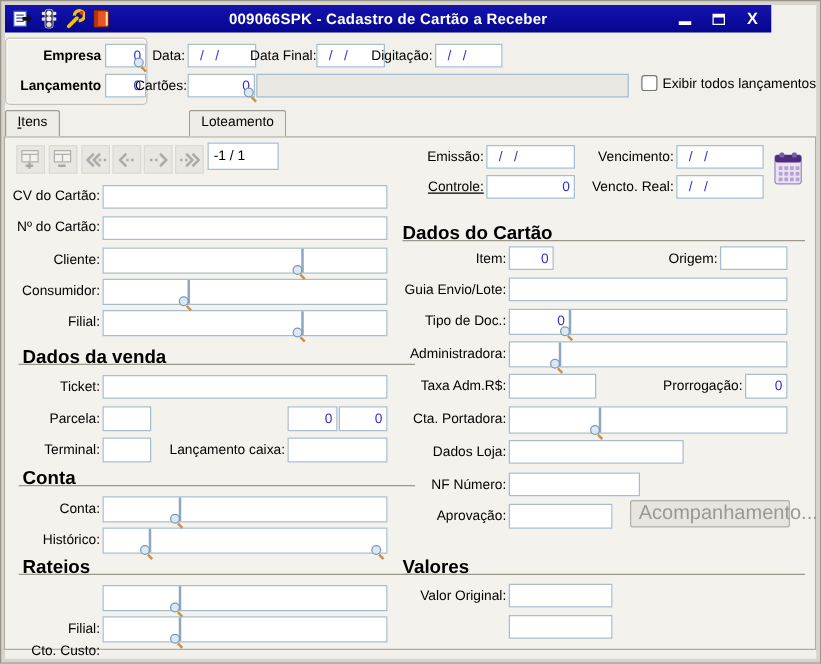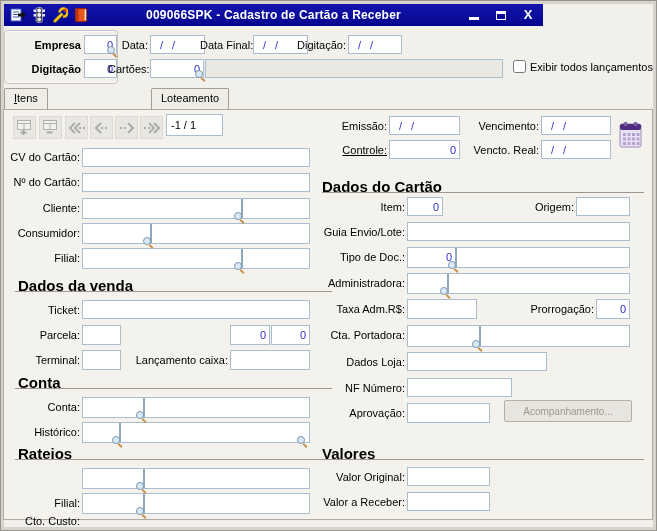--- a/index.html
+++ b/index.html
@@ -6,21 +6,21 @@
   *{box-sizing:border-box;}
   .window{
     position:relative;width:657px;height:531px;margin:0 auto;
     background:#F2F0EA;
     box-shadow: inset 0 0 0 1px #98948c, inset 0 0 0 4px #d7d4cd;
     font-family:"Liberation Sans", sans-serif;
     overflow:hidden;
   }
   
   .titlebar{
-    position:absolute;left:4px;top:4px;width:539px;height:22px;
+    position:absolute;left:4px;top:4px;width:613px;height:22px;
     background:linear-gradient(#1414ae,#05058f);
     display:flex;align-items:center;color:#fff;
   }
   .tb-icons{display:flex;gap:4px;align-items:center;padding-left:5px;}
   .tb-icon{width:17px;height:17px;display:inline-flex;align-items:center;justify-content:center;}
   .tb-title{
     position:absolute;left:0;right:0;text-align:center;
     font-size:12px;font-weight:bold;letter-spacing:.2px;pointer-events:none;
   }
   .tb-controls{position:absolute;right:8px;top:0;height:22px;display:flex;align-items:center;gap:13px;}
@@ -58,21 +58,21 @@
   .tab.active{top:85px;height:25px;background:#F4F2EC;z-index:2;padding-top:5px;}
   .tab .acc{text-decoration:underline;}
   
   .navbtn{
     position:absolute;width:23px;height:23px;top:116px;
     background:#E9E7E1;border:1px solid #DCDAD3;
     display:flex;align-items:center;justify-content:center;cursor:default;
   }
   .btn{
     position:absolute;background:#E7E5DF;border:1px solid #B3B0A8;border-radius:2px;
-    font-family:"Liberation Sans",sans-serif;font-size:10px;color:#9B9890;text-align:center;cursor:default;
+    font-family:"Liberation Sans",sans-serif;font-size:16px;color:#9B9890;text-align:center;cursor:default;
   }
   .cal{position:absolute;}
 </style>
 </head>
 <body>
 
 <div class="window">
 
   <div class="titlebar">
     <div class="tb-icons">
@@ -123,21 +123,21 @@
       <span class="ctl ctl-close">X</span>
     </div>
   </div>
 
   <div class="grpframe"></div>
 
   <span class="lbl rt b" style="left:8px;top:39px;width:73px;">Empresa</span>
   <input class="fld num" style="left: 84px; top: 35px; width: 33px; height: 19px;" value="0">
   <span class="mag" style="left:107px;top:46px;"></span>
 
-  <span class="lbl rt b" style="left:6px;top:63px;width:75px;">Digitação</span>
+  <span class="lbl rt b" style="left:6px;top:63px;width:75px;">Lançamento</span>
   <input class="fld num" style="left: 84px; top: 59px; width: 33px; height: 19px;" value="0">
 
   <span class="lbl rt" style="left:118px;top:39px;width:30px;">Data:</span>
   <input class="fld date" style="left: 150px; top: 35px; width: 55px; height: 19px;" value="/ /">
 
   <span class="lbl rt" style="left:200px;top:39px;width:51px;">Data Final:</span>
   <input class="fld date" style="left: 253px; top: 35px; width: 55px; height: 19px;" value="/ /">
 
   <span class="lbl rt" style="left:293px;top:39px;width:53px;">Digitação:</span>
   <input class="fld date" style="left: 348px; top: 35px; width: 54px; height: 19px;" value="/ /">
@@ -348,16 +348,15 @@
   <span class="lbl rt" style="left:300px;top:407px;width:105px;">Aprovação:</span>
   <input class="fld" style="left: 407px; top: 403px; width: 83px; height: 20px;" value="">
   <button class="btn" style="left:504px;top:400px;width:128px;height:22px;">Acompanhamento...</button>
 
   <span class="sect" style="left:322px;top:445px;">Valores</span>
   <span class="sline" style="left:322px;top:459px;width:322px;"></span>
 
   <span class="lbl rt" style="left:300px;top:471px;width:105px;">Valor Original:</span>
   <input class="fld" style="left: 407px; top: 467px; width: 83px; height: 19px;" value="">
 
-  <span class="lbl rt" style="left:295px;top:496px;width:110px;">Valor a Receber:</span>
   <input class="fld" style="left: 407px; top: 492px; width: 83px; height: 19px;" value="">
 
 </div>
 
 </body></html>

